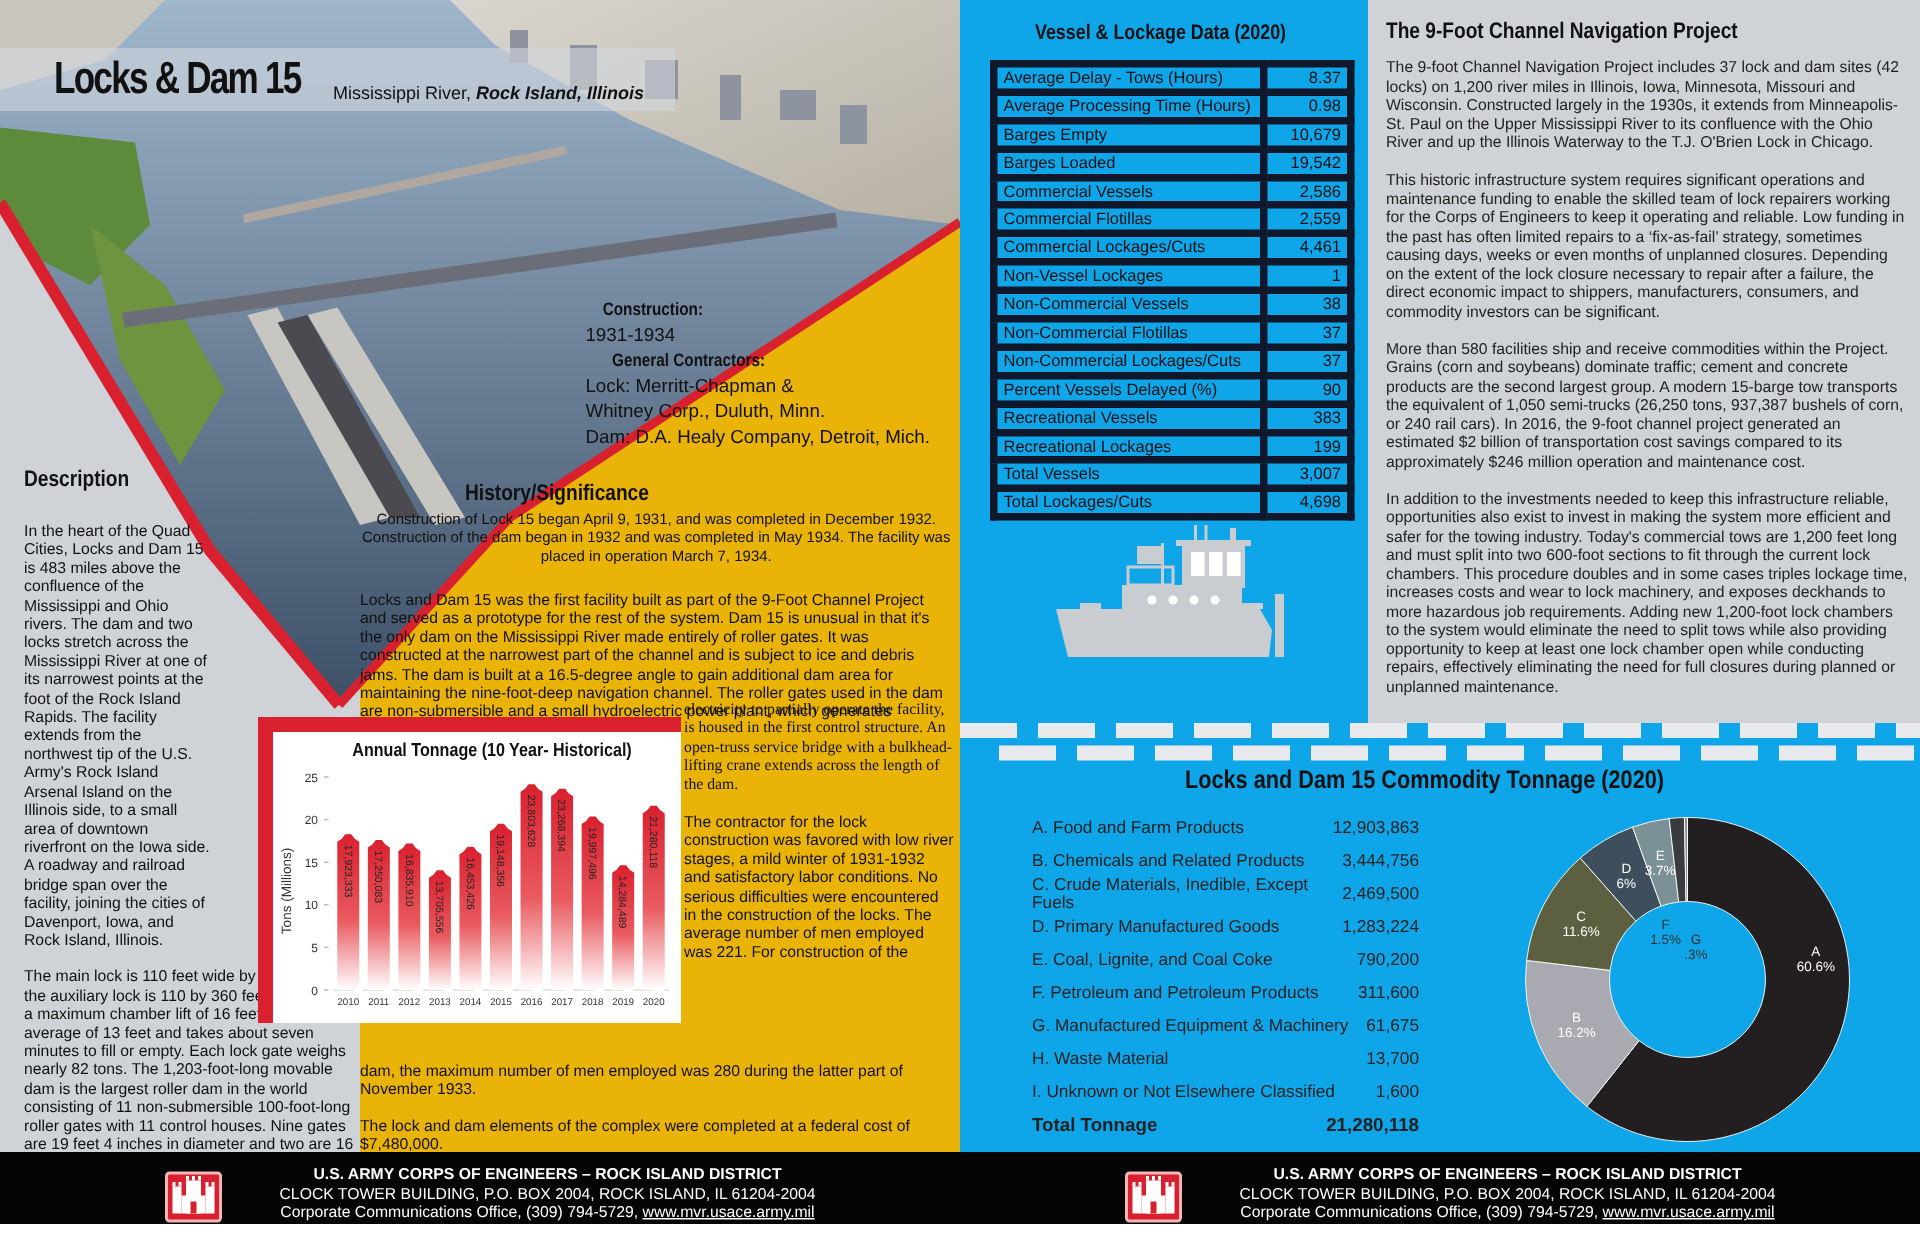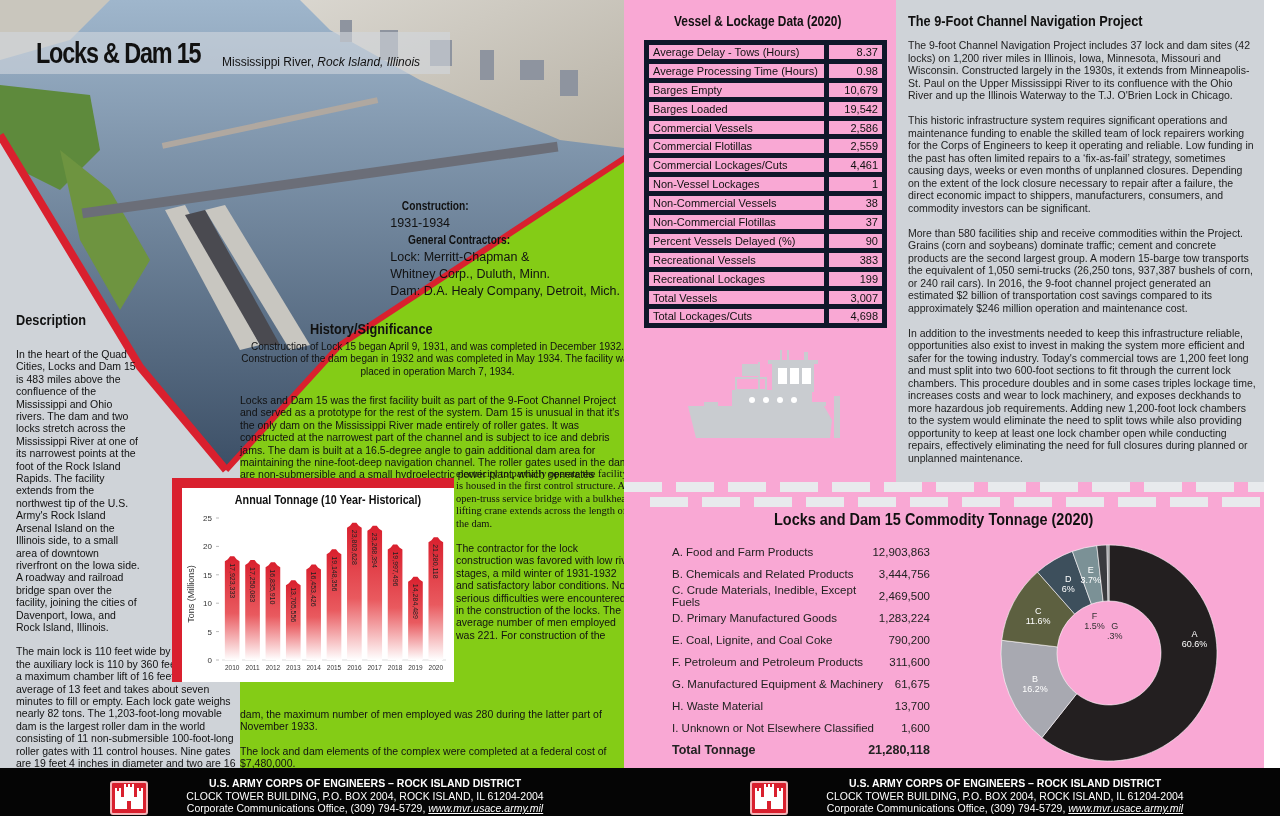--- a/index.html
+++ b/index.html
@@ -1,47 +1,47 @@
 <!DOCTYPE html>
 <html><head>
 <meta charset="utf-8">
 <style>
   * { box-sizing: border-box; margin: 0; padding: 0; }
   html, body { width: 1280px; height: 828px; overflow: hidden; background: #fff; }
   body { font-family: "Liberation Sans", sans-serif; color: #222; position: relative; }
 
   
-  #left { position: absolute; left: 0; top: 0; width: 640px; height: 768px; background: #84cc16; overflow: hidden; }
+  #left { position: absolute; left: 0; top: 0; width: 640px; height: 768px; background: #eab308; overflow: hidden; }
   #gray-panel { position: absolute; left: 0; top: 0; width: 240px; height: 768px; background: #cfd3d8; }
   #photo { position: absolute; left: 0; top: 0; width: 640px; height: 768px; }
   #title-band { position: absolute; left: 0; top: 32px; width: 450px; height: 42px; background: rgba(210,215,222,0.6); }
   #title { position: absolute; left: 36px; top: 36px; font-size: 30px; font-weight: bold; color: #111; letter-spacing: -1.5px; transform: scaleX(0.78); transform-origin: left; white-space: nowrap; }
   #subtitle { position: absolute; left: 222px; top: 55px; font-size: 12px; color: #111; white-space: nowrap; }
-  #subtitle i { font-style: italic; }
+  #subtitle i { font-style: italic; font-weight: bold; }
 
   #constr { position: absolute; right: 20px; top: 198px; text-align: left; font-size: 12px; line-height: 17px; color: #111; }
   #constr .h { font-weight: bold; font-size: 12px; transform: scaleX(0.85); transform-origin: right; display: inline-block; }
   #constr .l { font-size: 12.5px; }
 
   #desc-title { position: absolute; left: 16px; top: 311px; font-size: 15px; font-weight: bold; color: #111; transform: scaleX(0.85); transform-origin: left; }
   #desc-text { position: absolute; left: 16px; top: 348px; width: 222px; font-size: 10.5px; line-height: 12.4px; color: #111; }
   #desc-text p { margin-bottom: 12px; }
 
   #hist-title { position: absolute; left: 310px; top: 320px; font-size: 15px; font-weight: bold; color: #111; transform: scaleX(0.85); transform-origin: left; }
   #hist-intro { position: absolute; left: 240px; top: 341px; width: 395px; font-size: 10px; line-height: 12.4px; text-align: center; color: #111; }
   #hist-body { position: absolute; left: 240px; top: 394px; width: 395px; font-size: 10.5px; line-height: 12.4px; color: #111; }
   #hist-body2 { position: absolute; left: 456px; top: 468px; width: 180px; font-size: 10.5px; line-height: 12.4px; color: #111; }
   #hist-body3 { position: absolute; left: 240px; top: 682px; width: 395px; font-size: 10.5px; line-height: 12.4px; color: #111; margin-top: 26px; }
   #hist-body3 p { margin-bottom: 12px; }
 
   #chart-frame { position: absolute; left: 172px; top: 478px; width: 282px; height: 204px; background: #fff; border-left: 10px solid #d9202e; border-top: 10px solid #d9202e; }
   #chart-svg { position: absolute; left: 182px; top: 488px; }
 
   
-  #right { position: absolute; left: 624px; top: 0; width: 640px; height: 796px; background: #f9a8d4; }
+  #right { position: absolute; left: 640px; top: 0; width: 640px; height: 796px; background: #0ea5e9; }
   #right-gray { position: absolute; left: 272px; top: 0; width: 368px; height: 482px; background: #cfd3d8; }
   #vessel-title { position: absolute; left: 50px; top: 13px; font-size: 14px; font-weight: bold; color: #111; transform: scaleX(0.85); transform-origin: left; white-space: nowrap; }
   #vessel-table { position: absolute; left: 20px; top: 40px; border-collapse: collapse; font-size: 11px; color: #111; }
   #vessel-table td { border: 5px solid #0f172a; height: 18.9px; padding: 0 4px; }
   #vessel-table td.lbl { width: 180px; }
   #vessel-table td.val { width: 58px; text-align: right; }
   #vessel-table { border: 2px solid #333; }
 
   #tug { position: absolute; left: 60px; top: 350px; }
 
@@ -56,21 +56,21 @@
   .comm-row { display: flex; justify-content: space-between; height: 22px; align-items: center; }
   .comm-row.total { font-weight: bold; font-size: 12.5px; }
   #donut { position: absolute; left: 370px; top: 538px; }
 
   
   #footer { position: absolute; left: 0; top: 768px; width: 1280px; height: 48px; background: #050505; }
   .foot { position: absolute; top: 0; height: 60px; }
   .foot .logo { position: absolute; left: 0; top: 13px; width: 38px; height: 34px; background: #d9202e; border: 2px solid #f3b5b8; border-radius: 3px; }
   .foot .txt { position: absolute; left: 55px; top: 9px; width: 400px; text-align: center; color: #fff; font-size: 10.5px; line-height: 12.5px; }
   .foot .txt .b { font-weight: bold; }
-  .foot .txt a { color: #fff; text-decoration: underline; font-style: italic; }
+  .foot .txt a { color: #fff; text-decoration: underline; }
 </style>
 </head>
 <body>
 
 <div id="left">
   <div id="gray-panel"></div>
 
   <svg id="photo" width="640" height="768" viewBox="0 0 640 768">
     <defs>
       <linearGradient id="water" x1="0" y1="0" x2="0" y2="1">
@@ -250,20 +250,24 @@
         </tr>
         <tr>
           <td class="lbl">Non-Commercial Vessels</td>
           <td class="val">38</td>
         </tr>
         <tr>
           <td class="lbl">Non-Commercial Flotillas</td>
           <td class="val">37</td>
         </tr>
         <tr>
+          <td class="lbl">Non-Commercial Lockages/Cuts</td>
+          <td class="val">37</td>
+        </tr>
+        <tr>
           <td class="lbl">Percent Vessels Delayed (%)</td>
           <td class="val">90</td>
         </tr>
         <tr>
           <td class="lbl">Recreational Vessels</td>
           <td class="val">383</td>
         </tr>
         <tr>
           <td class="lbl">Recreational Lockages</td>
           <td class="val">199</td>

